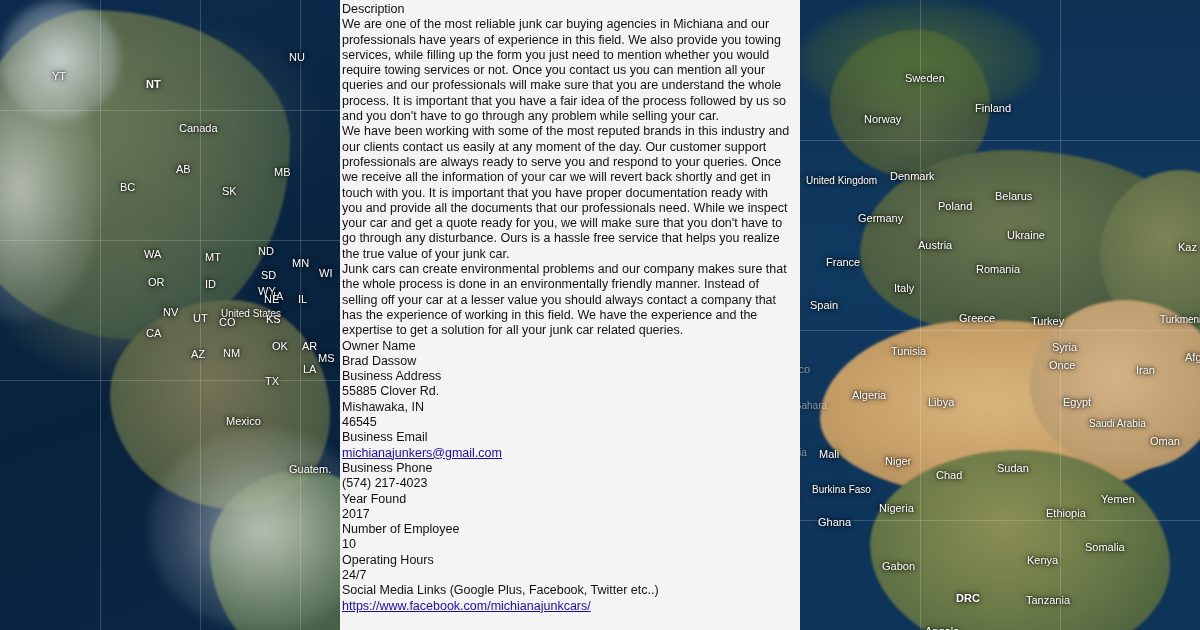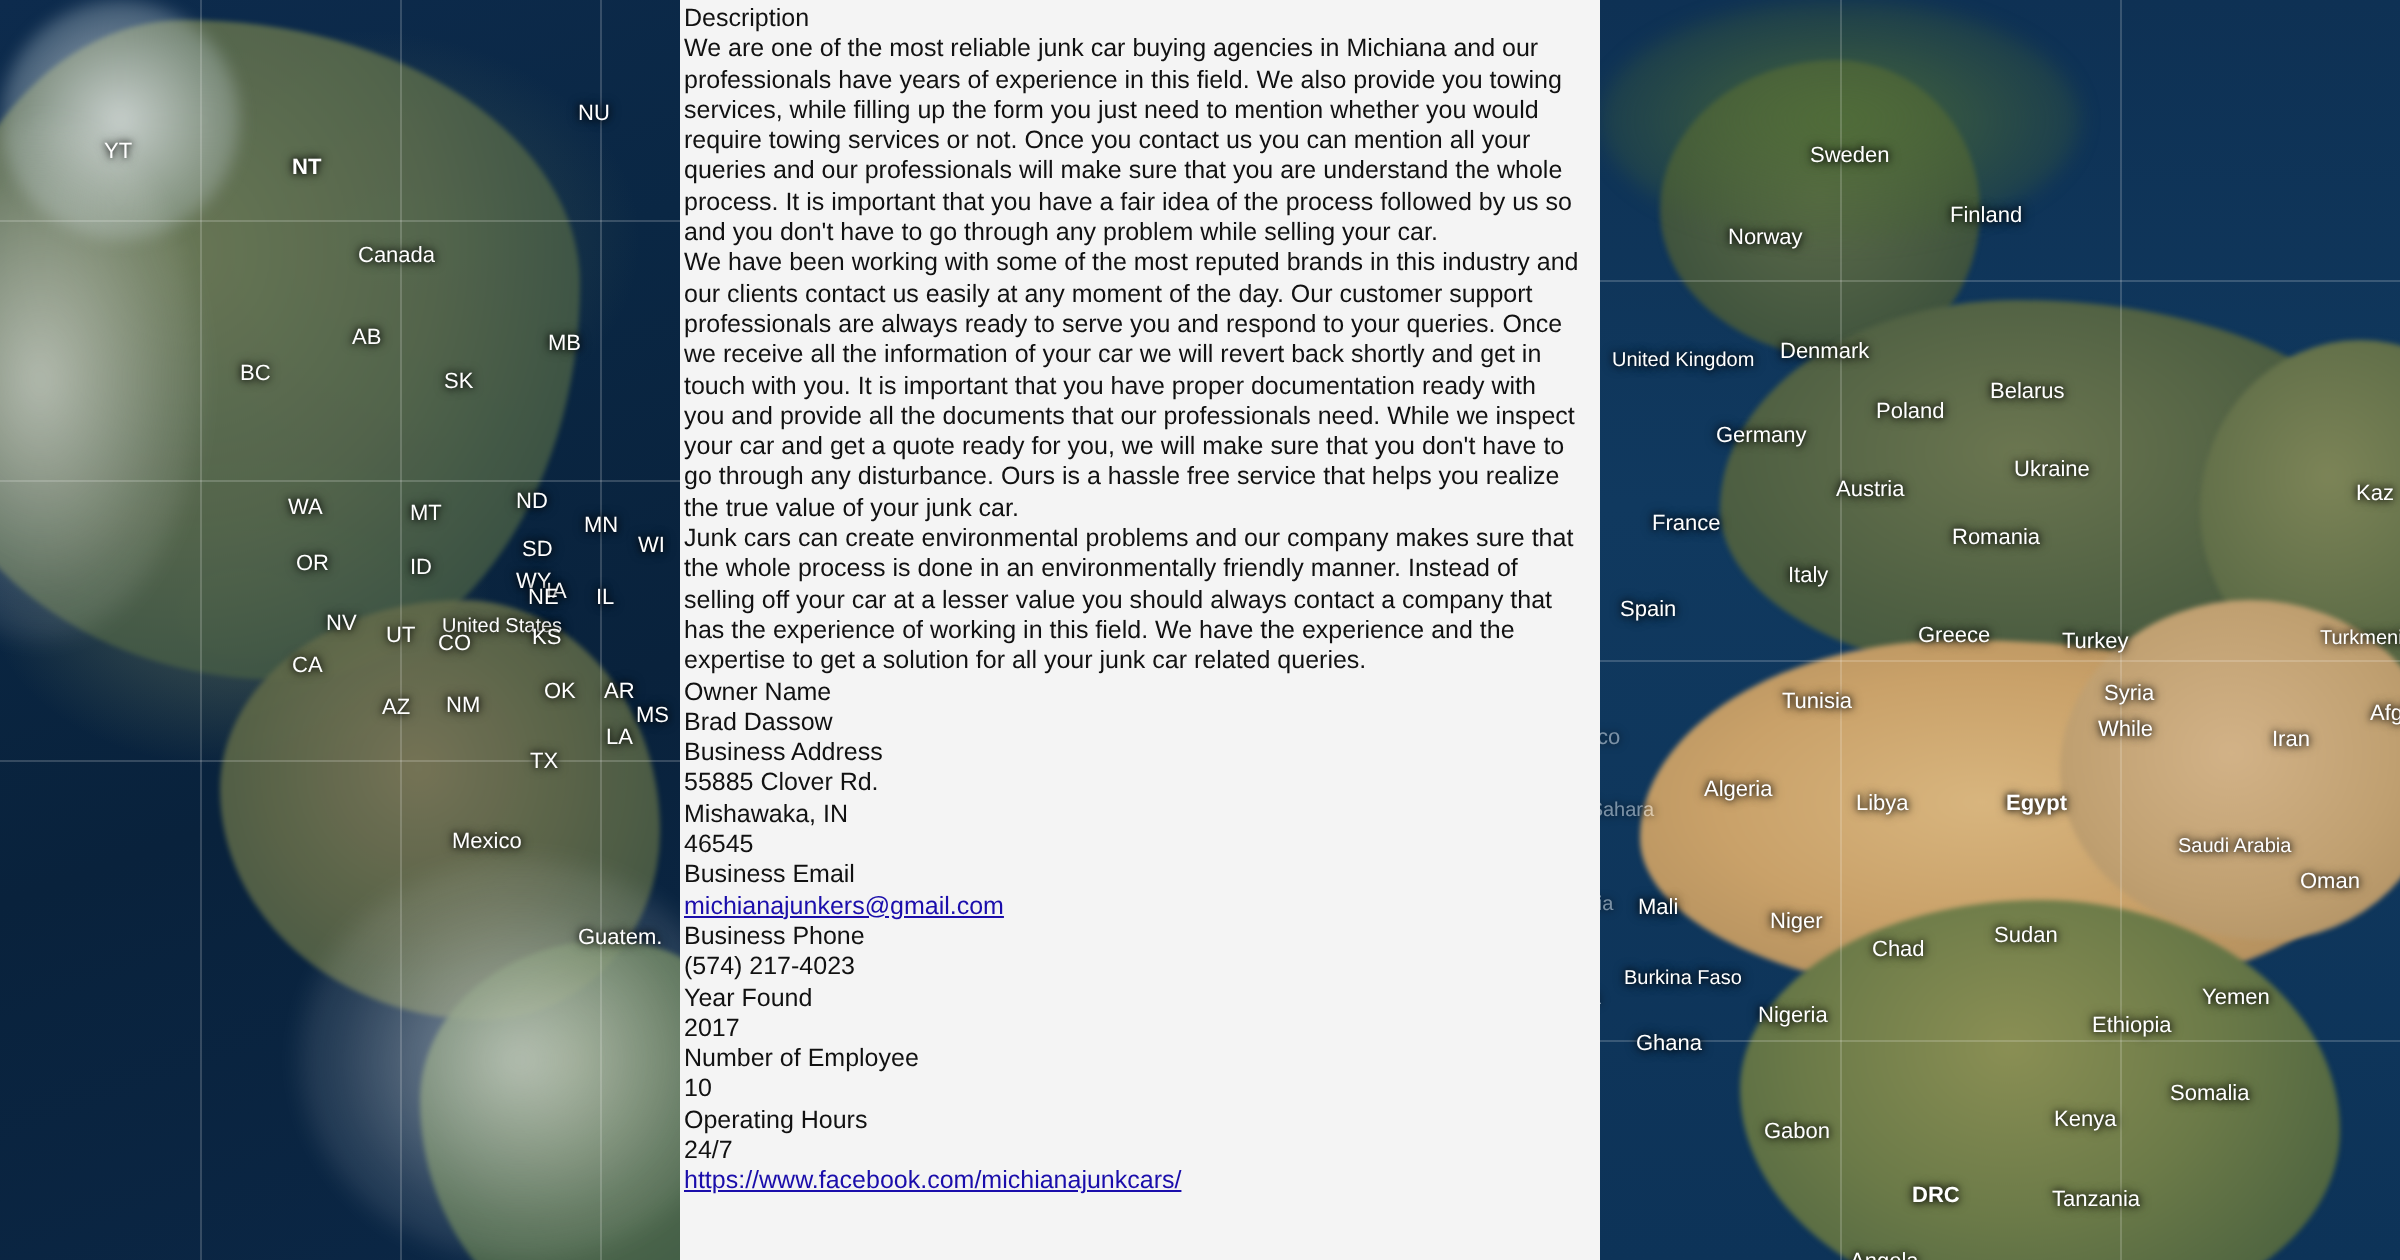--- a/index.html
+++ b/index.html
@@ -260,26 +260,26 @@
       <span class="map-label" style="left: 826px; top: 256px; position: absolute;">France</span>
       <span class="map-label" style="left: 976px; top: 263px; position: absolute;">Romania</span>
       <span class="map-label" style="left: 1178px; top: 241px; position: absolute;">Kaz</span>
       <span class="map-label" style="left: 894px; top: 282px; position: absolute;">Italy</span>
       <span class="map-label" style="left: 810px; top: 299px; position: absolute;">Spain</span>
       <span class="map-label" style="left: 959px; top: 312px; position: absolute;">Greece</span>
       <span class="map-label" style="left: 1031px; top: 315px; position: absolute;">Turkey</span>
       <span class="map-label small" style="left: 1160px; top: 314px; position: absolute;">Turkmenista</span>
       <span class="map-label" style="left: 1052px; top: 341px; position: absolute;">Syria</span>
       <span class="map-label" style="left: 891px; top: 345px; position: absolute;">Tunisia</span>
-      <span class="map-label" style="left: 1049px; top: 359px; position: absolute;">While</span>
+      <span class="map-label" style="left: 1049px; top: 359px; position: absolute;">Once</span>
       <span class="map-label" style="left: 1136px; top: 364px; position: absolute;">Iran</span>
       <span class="map-label" style="left: 1185px; top: 351px; position: absolute;">Afgha</span>
       <span class="map-label" style="left: 852px; top: 389px; position: absolute;">Algeria</span>
       <span class="map-label" style="left: 928px; top: 396px; position: absolute;">Libya</span>
-      <span class="map-label" style="left: 1003px; top: 396px; position: absolute; font-weight: bold;">Egypt</span>
+      <span class="map-label" style="left: 1063px; top: 396px; position: absolute;">Egypt</span>
       <span class="map-label small" style="left: 1089px; top: 418px; position: absolute;">Saudi Arabia</span>
       <span class="map-label" style="left: 1150px; top: 435px; position: absolute;">Oman</span>
       <span class="map-label" style="left: 819px; top: 448px; position: absolute;">Mali</span>
       <span class="map-label" style="left: 885px; top: 455px; position: absolute;">Niger</span>
       <span class="map-label" style="left: 936px; top: 469px; position: absolute;">Chad</span>
       <span class="map-label" style="left: 997px; top: 462px; position: absolute;">Sudan</span>
       <span class="map-label" style="left: 1101px; top: 493px; position: absolute;">Yemen</span>
       <span class="map-label small" style="left: 812px; top: 484px; position: absolute;">Burkina Faso</span>
       <span class="map-label" style="left: 879px; top: 502px; position: absolute;">Nigeria</span>
       <span class="map-label" style="left: 1046px; top: 507px; position: absolute;">Ethiopia</span>
@@ -310,18 +310,19 @@
           <p class="field-label">Business Email</p>
           <p class="field-value"><a href="#">michianajunkers@gmail.com</a></p>
           <p class="field-label">Business Phone</p>
           <p class="field-value">(574) 217-4023</p>
           <p class="field-label">Year Found</p>
           <p class="field-value">2017</p>
           <p class="field-label">Number of Employee</p>
           <p class="field-value">10</p>
           <p class="field-label">Operating Hours</p>
           <p class="field-value">24/7</p>
+          <p class="field-label">Social Media Links (Google Plus, Facebook, Twitter etc..)</p>
           <p class="field-value"><a href="#">https://www.facebook.com/michianajunkcars/</a></p>
         </div>
     </div>
   </div>
 
 </div>
 
 </body></html>

